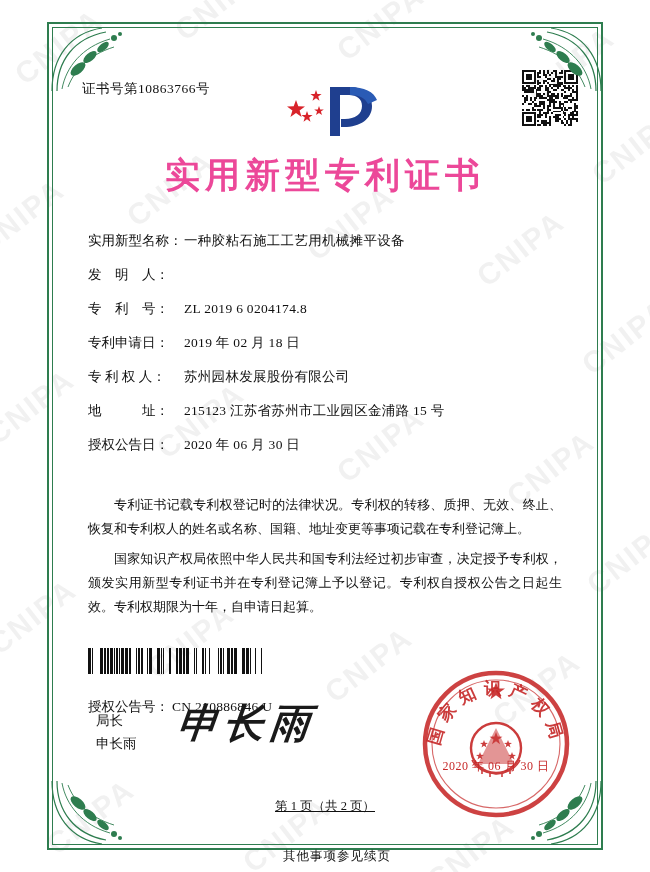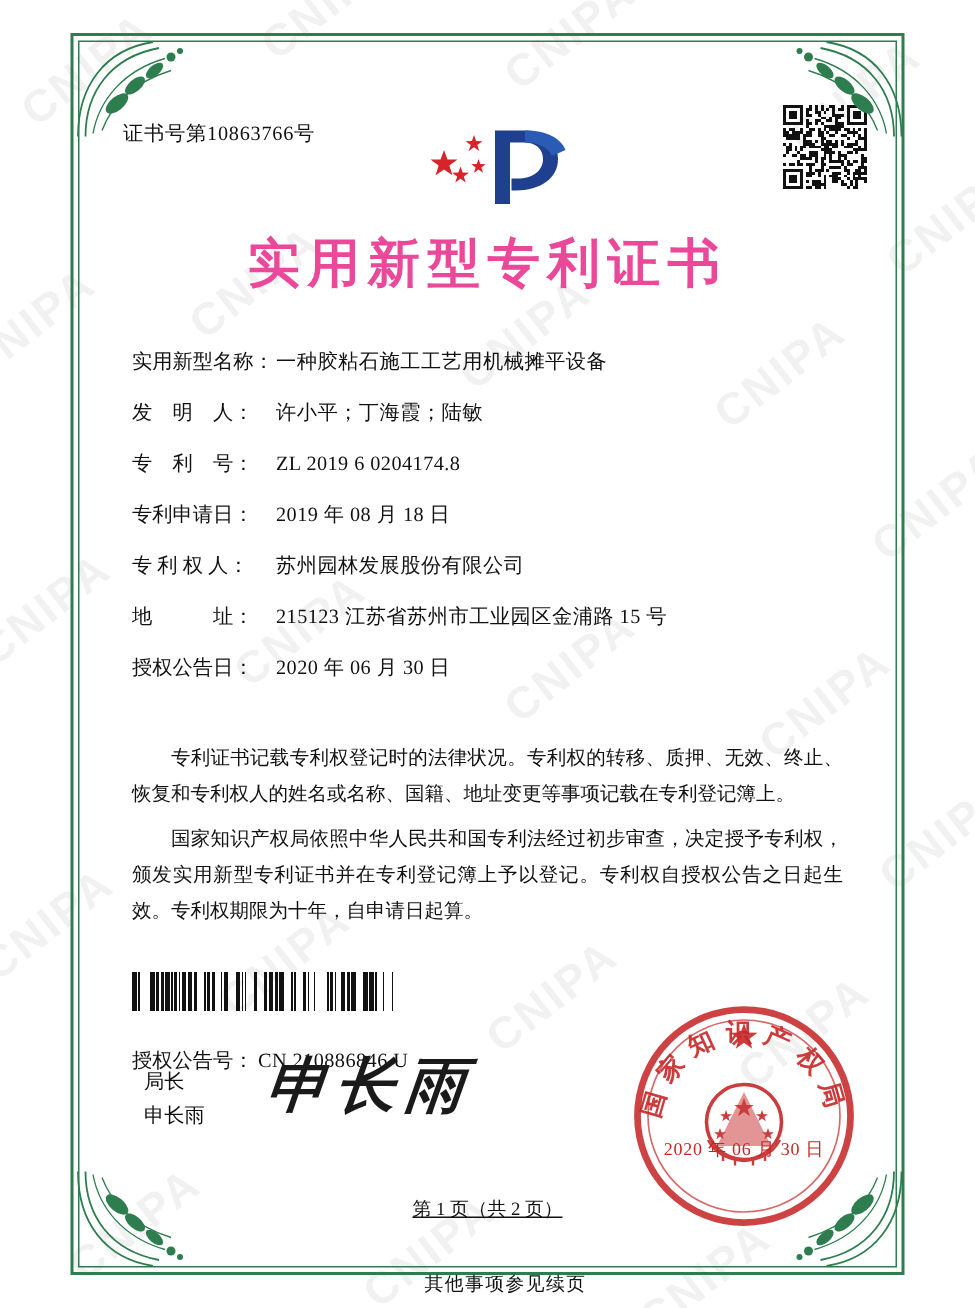--- a/index.html
+++ b/index.html
@@ -785,31 +785,30 @@
 
   <div class="fields">
 
     <div class="field-row">
       <span class="field-label">实用新型名称：</span>
       <span class="field-value">一种胶粘石施工工艺用机械摊平设备</span>
     </div>
 
     <div class="field-row">
       <span class="field-label">发　明　人：</span>
-      <span class="field-value">许小平；丁海霞；陆敏</span>
     </div>
 
     <div class="field-row">
       <span class="field-label">专　利　号：</span>
       <span class="field-value">ZL 2019 6 0204174.8</span>
     </div>
 
     <div class="field-row">
       <span class="field-label">专利申请日：</span>
-      <span class="field-value">2019 年 08 月 18 日</span>
+      <span class="field-value">2019 年 02 月 18 日</span>
     </div>
 
     <div class="field-row">
       <span class="field-label">专 利 权 人：</span>
       <span class="field-value">苏州园林发展股份有限公司</span>
     </div>
 
     <div class="field-row">
       <span class="field-label">地　　　址：</span>
       <span class="field-value">215123  江苏省苏州市工业园区金浦路 15 号</span>

